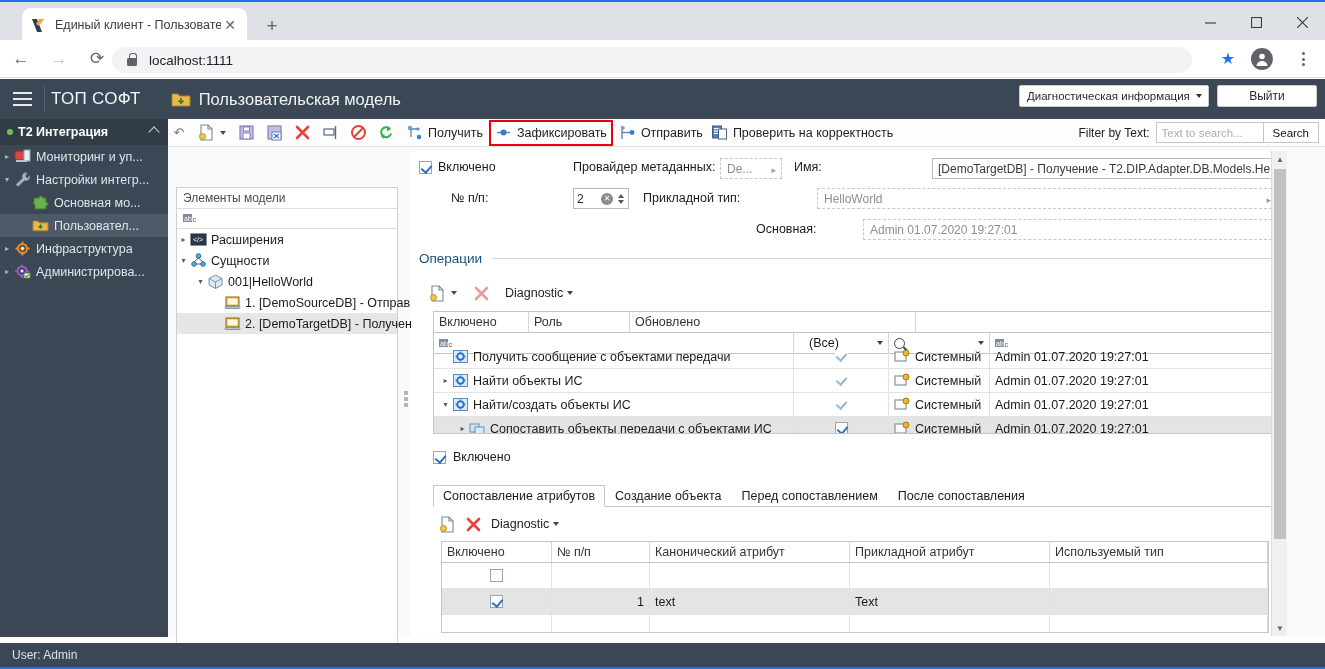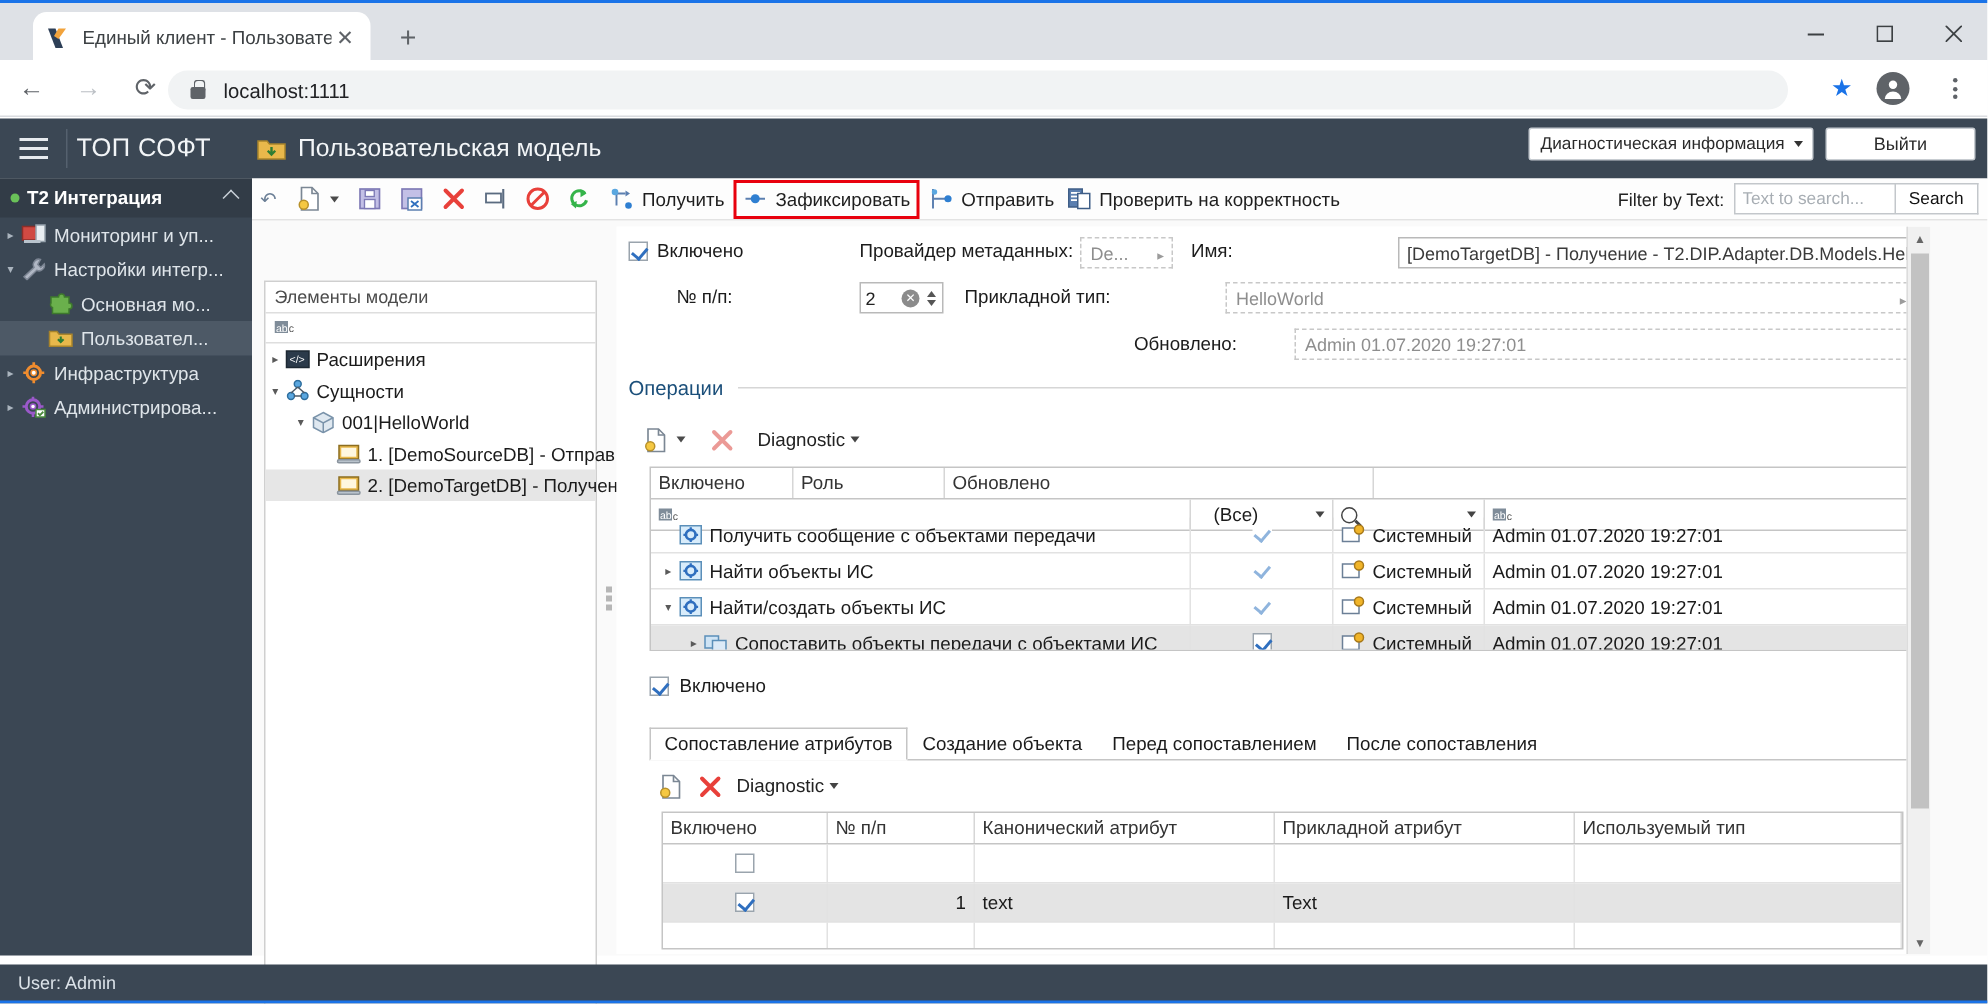--- a/index.html
+++ b/index.html
@@ -609,21 +609,21 @@
           <i class="dn"></i>
         </span>
     </div>
 
     <div style="position:absolute; left:232px; top:40px;" class="fld-label">Прикладной тип:</div>
     <div class="ro-input" style="position:absolute; left:406px; top:37px; width:460px;">
       <span>HelloWorld</span>
       <span class="pcaret">▸</span>
     </div>
 
-    <div style="position:absolute; left:345px; top:71px;" class="fld-label">Обновлено:</div>
+    <div style="position:absolute; left:345px; top:71px;" class="fld-label">Основная:</div>
     <div class="ro-input" style="position:absolute; left:452px; top:68px; width:414px;">
       <span>Admin 01.07.2020 19:27:01</span>
     </div>
 
     <div style="position:absolute; left:8px; top:100px; width:858px; display:flex; align-items:center;">
       <span class="section-title">Операции</span>
       <span class="section-rule"></span>
     </div>
 
     <div class="mini-tb" style="position:absolute; left:18px; top:131px;">

